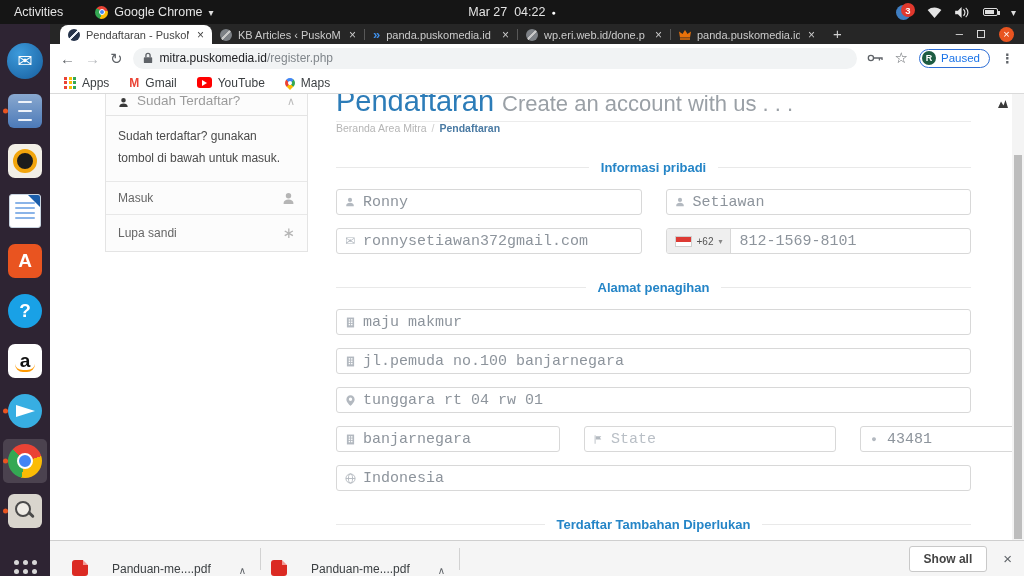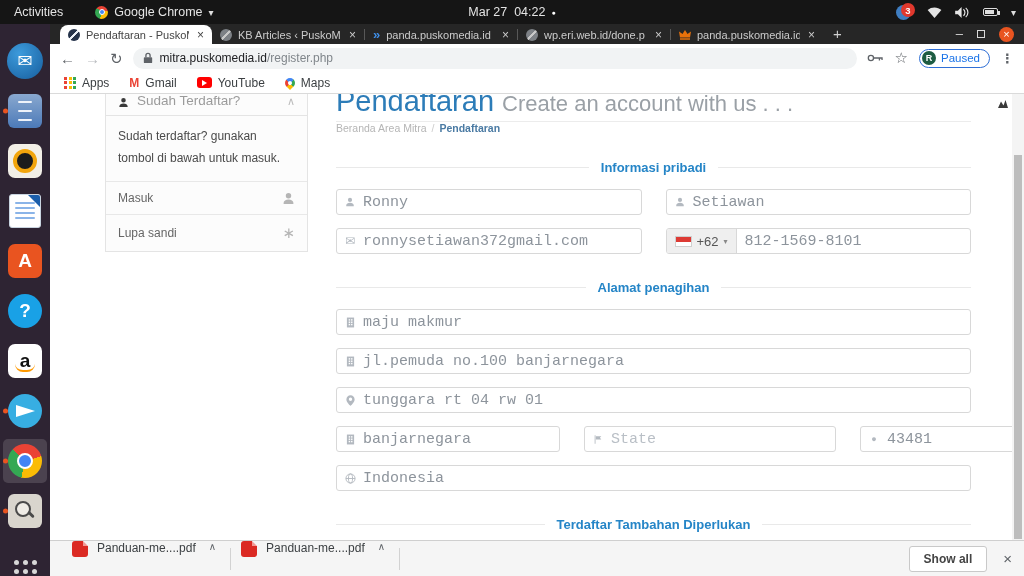--- a/index.html
+++ b/index.html
@@ -148,27 +148,27 @@
   .frow { display:flex; gap:24px; margin-bottom:13px; }
   .fgrp { display:flex; align-items:center; height:26px; border:1px solid #d8d8d8; border-radius:3px; background:#fff; flex:1; }
   .fgrp .ficon { width:26px; display:flex; align-items:center; justify-content:center; color:#b3b9c0; font-size:12px; flex:0 0 auto;}
   .fgrp input { border:none; outline:none; flex:1; font-size:15px; color:#8d949c; font-family:Liberation Mono, monospace; background:transparent;
                 height:100%; padding-right:6px; min-width:0;}
   .fgrp input::placeholder { color:#b9bfc6; }
   .w-city { flex:0 0 195px; } .w-state { flex:0 0 252px; } .w-zip { flex:0 0 142px; }
   .phone-code { display:flex; align-items:center; gap:5px; background:#efefef; border-right:1px solid #d8d8d8;
                 height:100%; padding:0 8px; border-radius:2px 0 0 2px; flex:0 0 auto; }
   .flag-id { width:17px; height:11px; border:1px solid #cfcfcf; background:linear-gradient(#dd3a34 0 50%,#fff 0); }
-  .phone-code .pc { font-size:13px; color:#555; }
+  .phone-code .pc { font-size:10px; color:#555; }
   .phone-code .caret { font-size:8px; color:#888; }
 
   
   .dlbar { height:36px; background:#f5f5f5; border-top:1px solid #cfcfcf; display:flex; align-items:center;
            padding:0 12px; flex:0 0 auto; }
-  .dlchip { display:flex; align-items:flex-start; gap:9px; padding:0 14px 0 10px; height:100%; }
+  .dlchip { display:flex; align-items:flex-end; gap:24px; padding:0 14px 0 10px; height:100%; }
   .pdfic { width:16px; height:16px; background:#db2a23; border-radius:3px; position:relative; flex:0 0 auto;}
   .pdfic::after { content:""; position:absolute; right:0; top:0; border-style:solid; border-width:0 5px 5px 0;
                   border-color:#f5f5f5 #f5f5f5 #f29a96 transparent; }
   .dlchip .fname { font-size:12px; color:#3c4043; }
   .dlchip .dlcaret { color:#5f6368; font-size:10px; margin-left:4px; }
   .dlsep { width:1px; height:22px; background:#d2d2d2; }
   .dl-right { margin-left:auto; display:flex; align-items:center; gap:16px; }
   .showall { background:#fff; border:1px solid #c9c9c9; border-radius:3px; padding:5px 14px; font-size:12px; color:#444;
              font-family:inherit; font-weight:600;}
   .dlclose { color:#5f6368; font-size:15px; }

